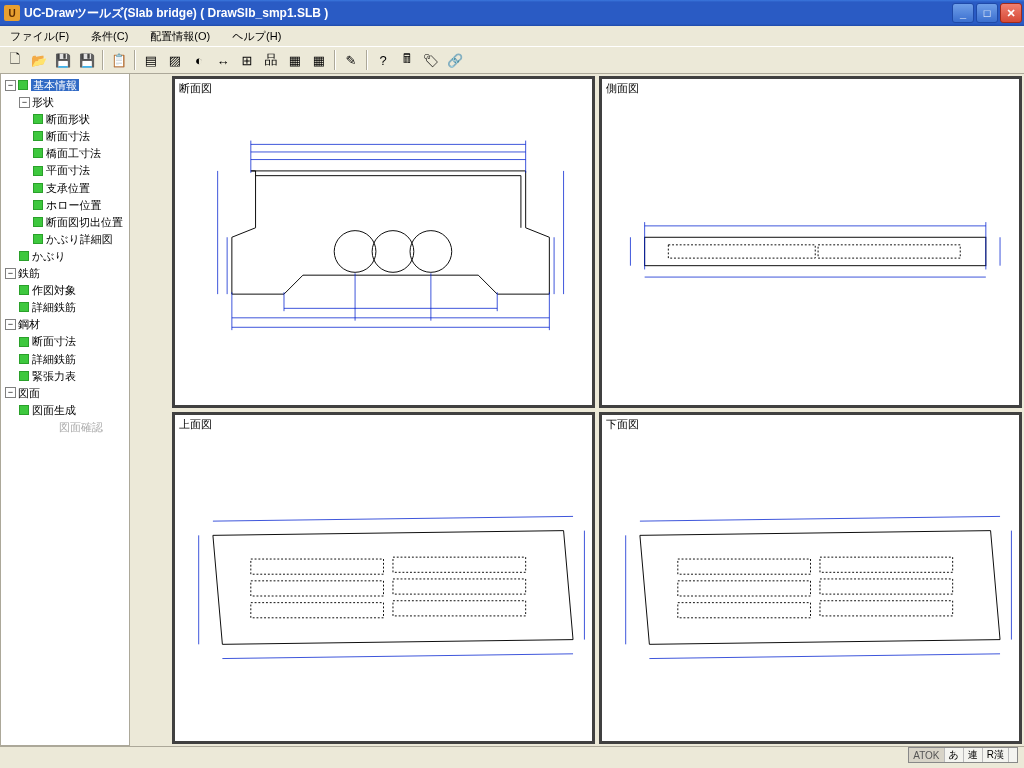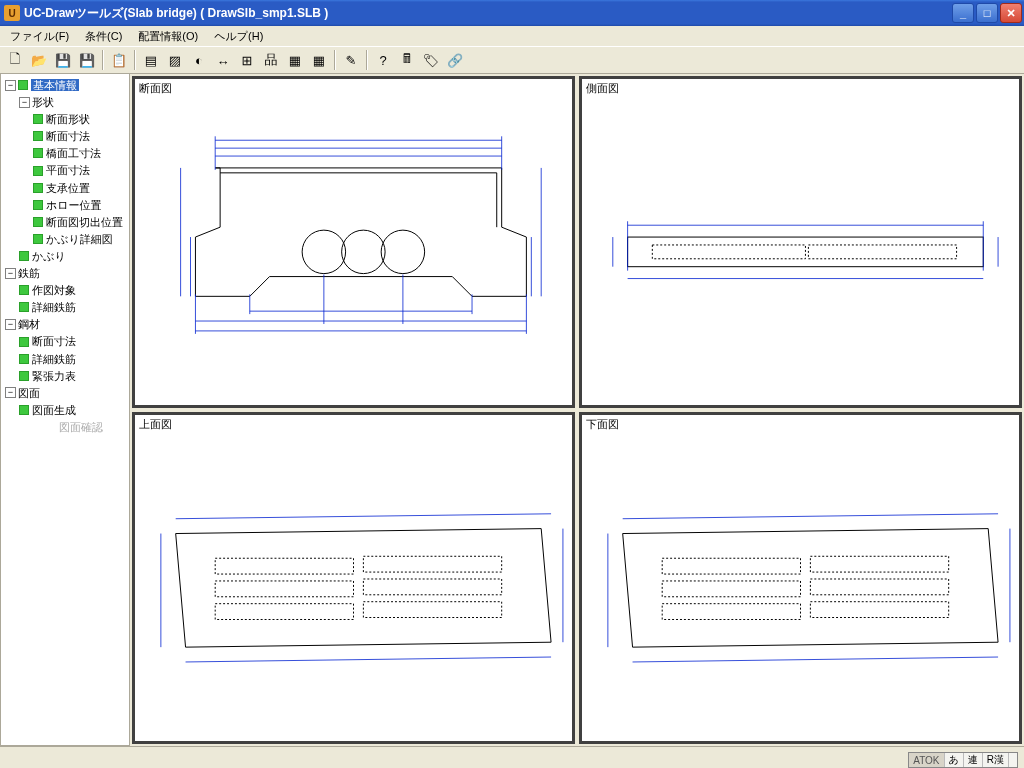--- a/index.html
+++ b/index.html
@@ -8,47 +8,47 @@
 
 .titlebar { height: 26px; background: linear-gradient(to bottom, #3b77dd 0%, #2a5bc4 8%, #2a5bc4 92%, #1f4aa8 100%); display: flex; align-items: center; color: #fff; padding: 0 2px 0 4px; }
 .titlebar .app-icon { width: 16px; height: 16px; background: #e8a030; border-radius: 2px; margin-right: 4px; display:inline-flex;align-items:center;justify-content:center;color:#5a2a00;font-weight:bold;font-size:10px;}
 .titlebar .title-text { flex: 1; font-weight: bold; font-size: 12px; white-space: nowrap; }
 .titlebar .win-btns { display: flex; gap: 2px; }
 .win-btn { width: 22px; height: 20px; border-radius: 3px; display:flex;align-items:center;justify-content:center; color:#fff; font-weight:bold;}
 .win-min,.win-max{ background: linear-gradient(#6f9fe8,#3b6fcf); border:1px solid #1f4aa8;}
 .win-close{ background: linear-gradient(#f08070,#d64a37); border:1px solid #a02a1a;}
 
 
-.menubar { height: 20px; background: #ece9d8; display:flex; align-items:center; padding: 0 4px; gap: 4px; }
+.menubar { height: 20px; background: #ece9d8; display:flex; align-items:center; padding: 0 4px; gap: 10px; }
 .menu-item { padding: 2px 6px; cursor: default; }
 
 
 .toolbar { height: 28px; background: #ece9d8; border-top:1px solid #fff; border-bottom:1px solid #aca899; display:flex; align-items:center; padding:0 4px; gap:2px;}
 .tool-btn { width:22px; height:22px; border:1px solid transparent; display:flex;align-items:center;justify-content:center; font-size:13px; cursor:default;}
 .tool-sep { width:2px; height:20px; border-left:1px solid #aca899; border-right:1px solid #fff; margin:0 2px;}
 
 
-.main { display:flex; height: calc(768px - 26px - 20px - 28px - 22px); }
+.main { display:flex; height: calc(768px - 26px - 20px - 28px - 22px); gap: 40px; }
 .tree-pane { width: 130px; background:#fff; border:1px solid #aca899; border-top:none; overflow:auto; padding:2px;}
 .tree ul { list-style:none; padding-left: 14px; }
 .tree > ul { padding-left: 2px;}
 .tree li { white-space:nowrap; line-height:16px; position:relative;}
 .tree .exp { display:inline-block; width:11px; height:11px; border:1px solid #808080; background:#fff; text-align:center; line-height:9px; font-size:9px; margin-right:2px; vertical-align:middle;}
 .tree .sq { display:inline-block; width:10px; height:10px; background:#3ec83e; border:1px solid #2aa02a; margin-right:3px; vertical-align:middle;}
 .tree .lbl { vertical-align:middle; }
 .tree .sel { background:#316ac5; color:#fff; padding:0 2px;}
 .tree .dis { color:#aaa;margin-left:40px; }
 
 .views { flex:1; display:grid; grid-template-columns: 1fr 1fr; grid-template-rows: 1fr 1fr; gap:4px; padding:2px; background:#ece9d8;}
 .view { background:#fff; border:3px solid #404040; position:relative; overflow:hidden;}
 .view-title { position:absolute; top:2px; left:4px; font-size:11px; color:#000; z-index:2;}
 .view svg { width:100%; height:100%; }
 
 
-.statusbar { height:22px; background:#ece9d8; border-top:1px solid #aca899; display:flex; align-items:flex-end; justify-content:flex-end; padding:0 6px; gap:4px;}
+.statusbar { height:22px; background:#ece9d8; border-top:1px solid #aca899; display:flex; align-items:flex-start; justify-content:flex-end; padding:0 6px; gap:4px;}
 .ime-box { border:1px solid #888; background:#f4f4f0; height:16px; display:flex; align-items:stretch;}
 .ime-cell { padding:0 4px; display:flex;align-items:center; font-size:10px; border-right:1px solid #bbb;}
 .ime-cell:last-child{border-right:none;}
 .ime-off { background:#d8d4c8; color:#555;}
 </style>
 </head>
 <body>
 
 <div class="titlebar">
   <span class="app-icon">U</span>

